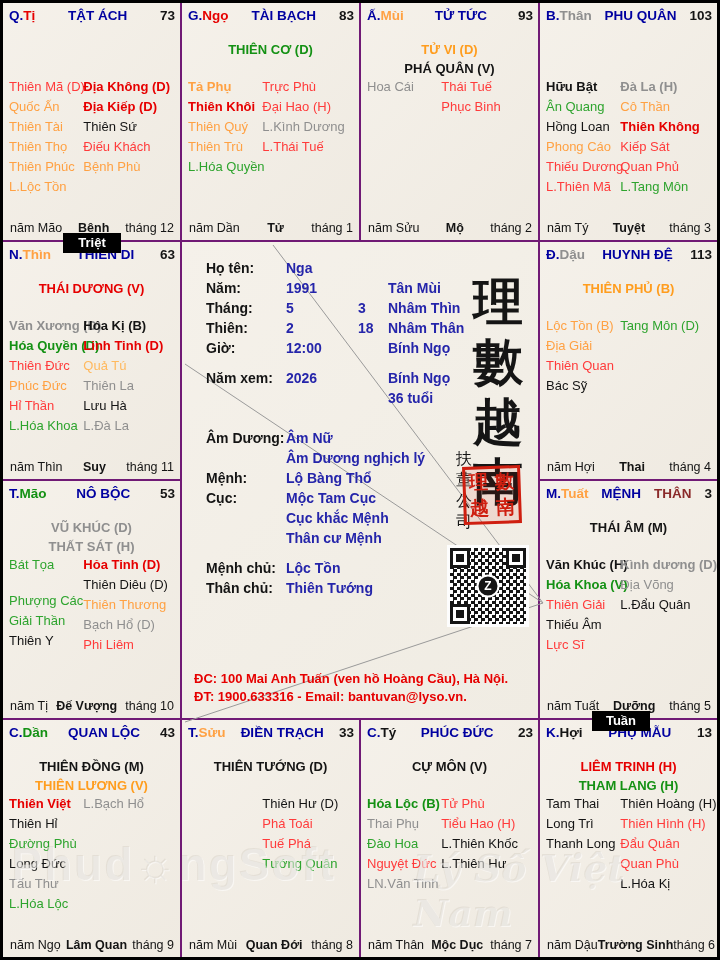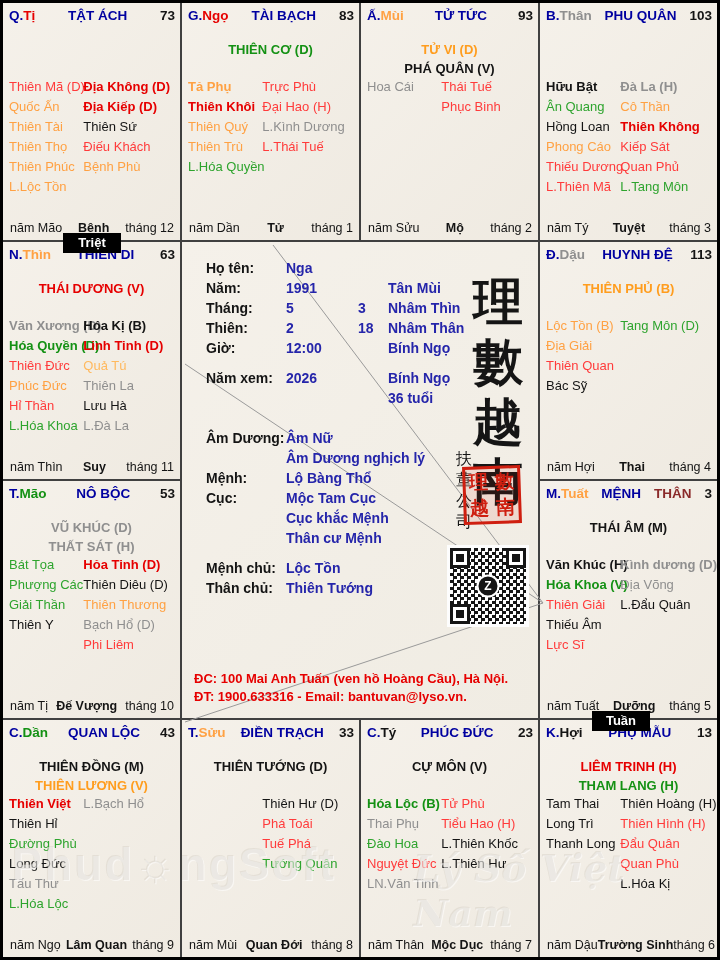--- a/index.html
+++ b/index.html
@@ -1,19 +1,19 @@
 <!DOCTYPE html>
 <html><head>
 <meta charset="utf-8">
 <style>
   html,body{margin:0;padding:0;background:#fff;}
   .board{position:relative;width:720px;height:960px;box-sizing:border-box;border:3px solid #000;
          background:#000;font-family:"Liberation Sans",sans-serif;overflow:hidden;}
   .grid{display:grid;width:100%;height:100%;grid-template-columns:repeat(4,1fr);
-        grid-template-rows:repeat(4,1fr);gap:2px;background:#404040;}
+        grid-template-rows:repeat(4,1fr);gap:2px;background:#701a75;}
   .cell{position:relative;background:linear-gradient(135deg,#f5f1ea,#efeae1);overflow:hidden;}
   .center{position:relative;background:linear-gradient(135deg,#f5f1ea,#f0ece3);overflow:hidden;}
 
   
   .hdr{position:absolute;top:5px;left:6px;right:5px;display:flex;justify-content:space-between;
        align-items:baseline;font-weight:bold;font-size:13.5px;white-space:nowrap;}
   .canchi .stem{color:#0000a0;}
   .pname{color:#0000a0;display:flex;gap:13px;}
   .pname2{color:#8b2a2a;}
   .age{color:#141414;}
@@ -393,21 +393,21 @@
           </div>
           <span class="age">53</span>
         </div>
         <div class="main">
           <div class="mstar" style="color: rgb(143, 143, 143);">VŨ KHÚC (D)</div>
           <div class="mstar" style="color: rgb(143, 143, 143);">THẤT SÁT (H)</div>
         </div>
         <div class="cols">
           <div class="col left">
             <div class="star" style="color: rgb(46, 164, 46);">Bát Tọa</div>
-            <div class="star" style="color: rgb(46, 164, 46);">Phượng Các</div>
+            <div class="star" style="color: rgb(46, 164, 46); margin-top: 16px;">Phượng Các</div>
             <div class="star" style="color: rgb(46, 164, 46);">Giải Thần</div>
             <div class="star" style="color: rgb(20, 20, 20);">Thiên Y</div>
           </div>
           <div class="col right">
             <div class="star b" style="color: rgb(230, 0, 0);">Hỏa Tinh (D)</div>
             <div class="star" style="color: rgb(20, 20, 20);">Thiên Diêu (D)</div>
             <div class="star" style="color: rgb(255, 161, 67);">Thiên Thương</div>
             <div class="star" style="color: rgb(143, 143, 143);">Bạch Hổ (D)</div>
             <div class="star" style="color: rgb(255, 59, 59);">Phi Liêm</div>
           </div>

